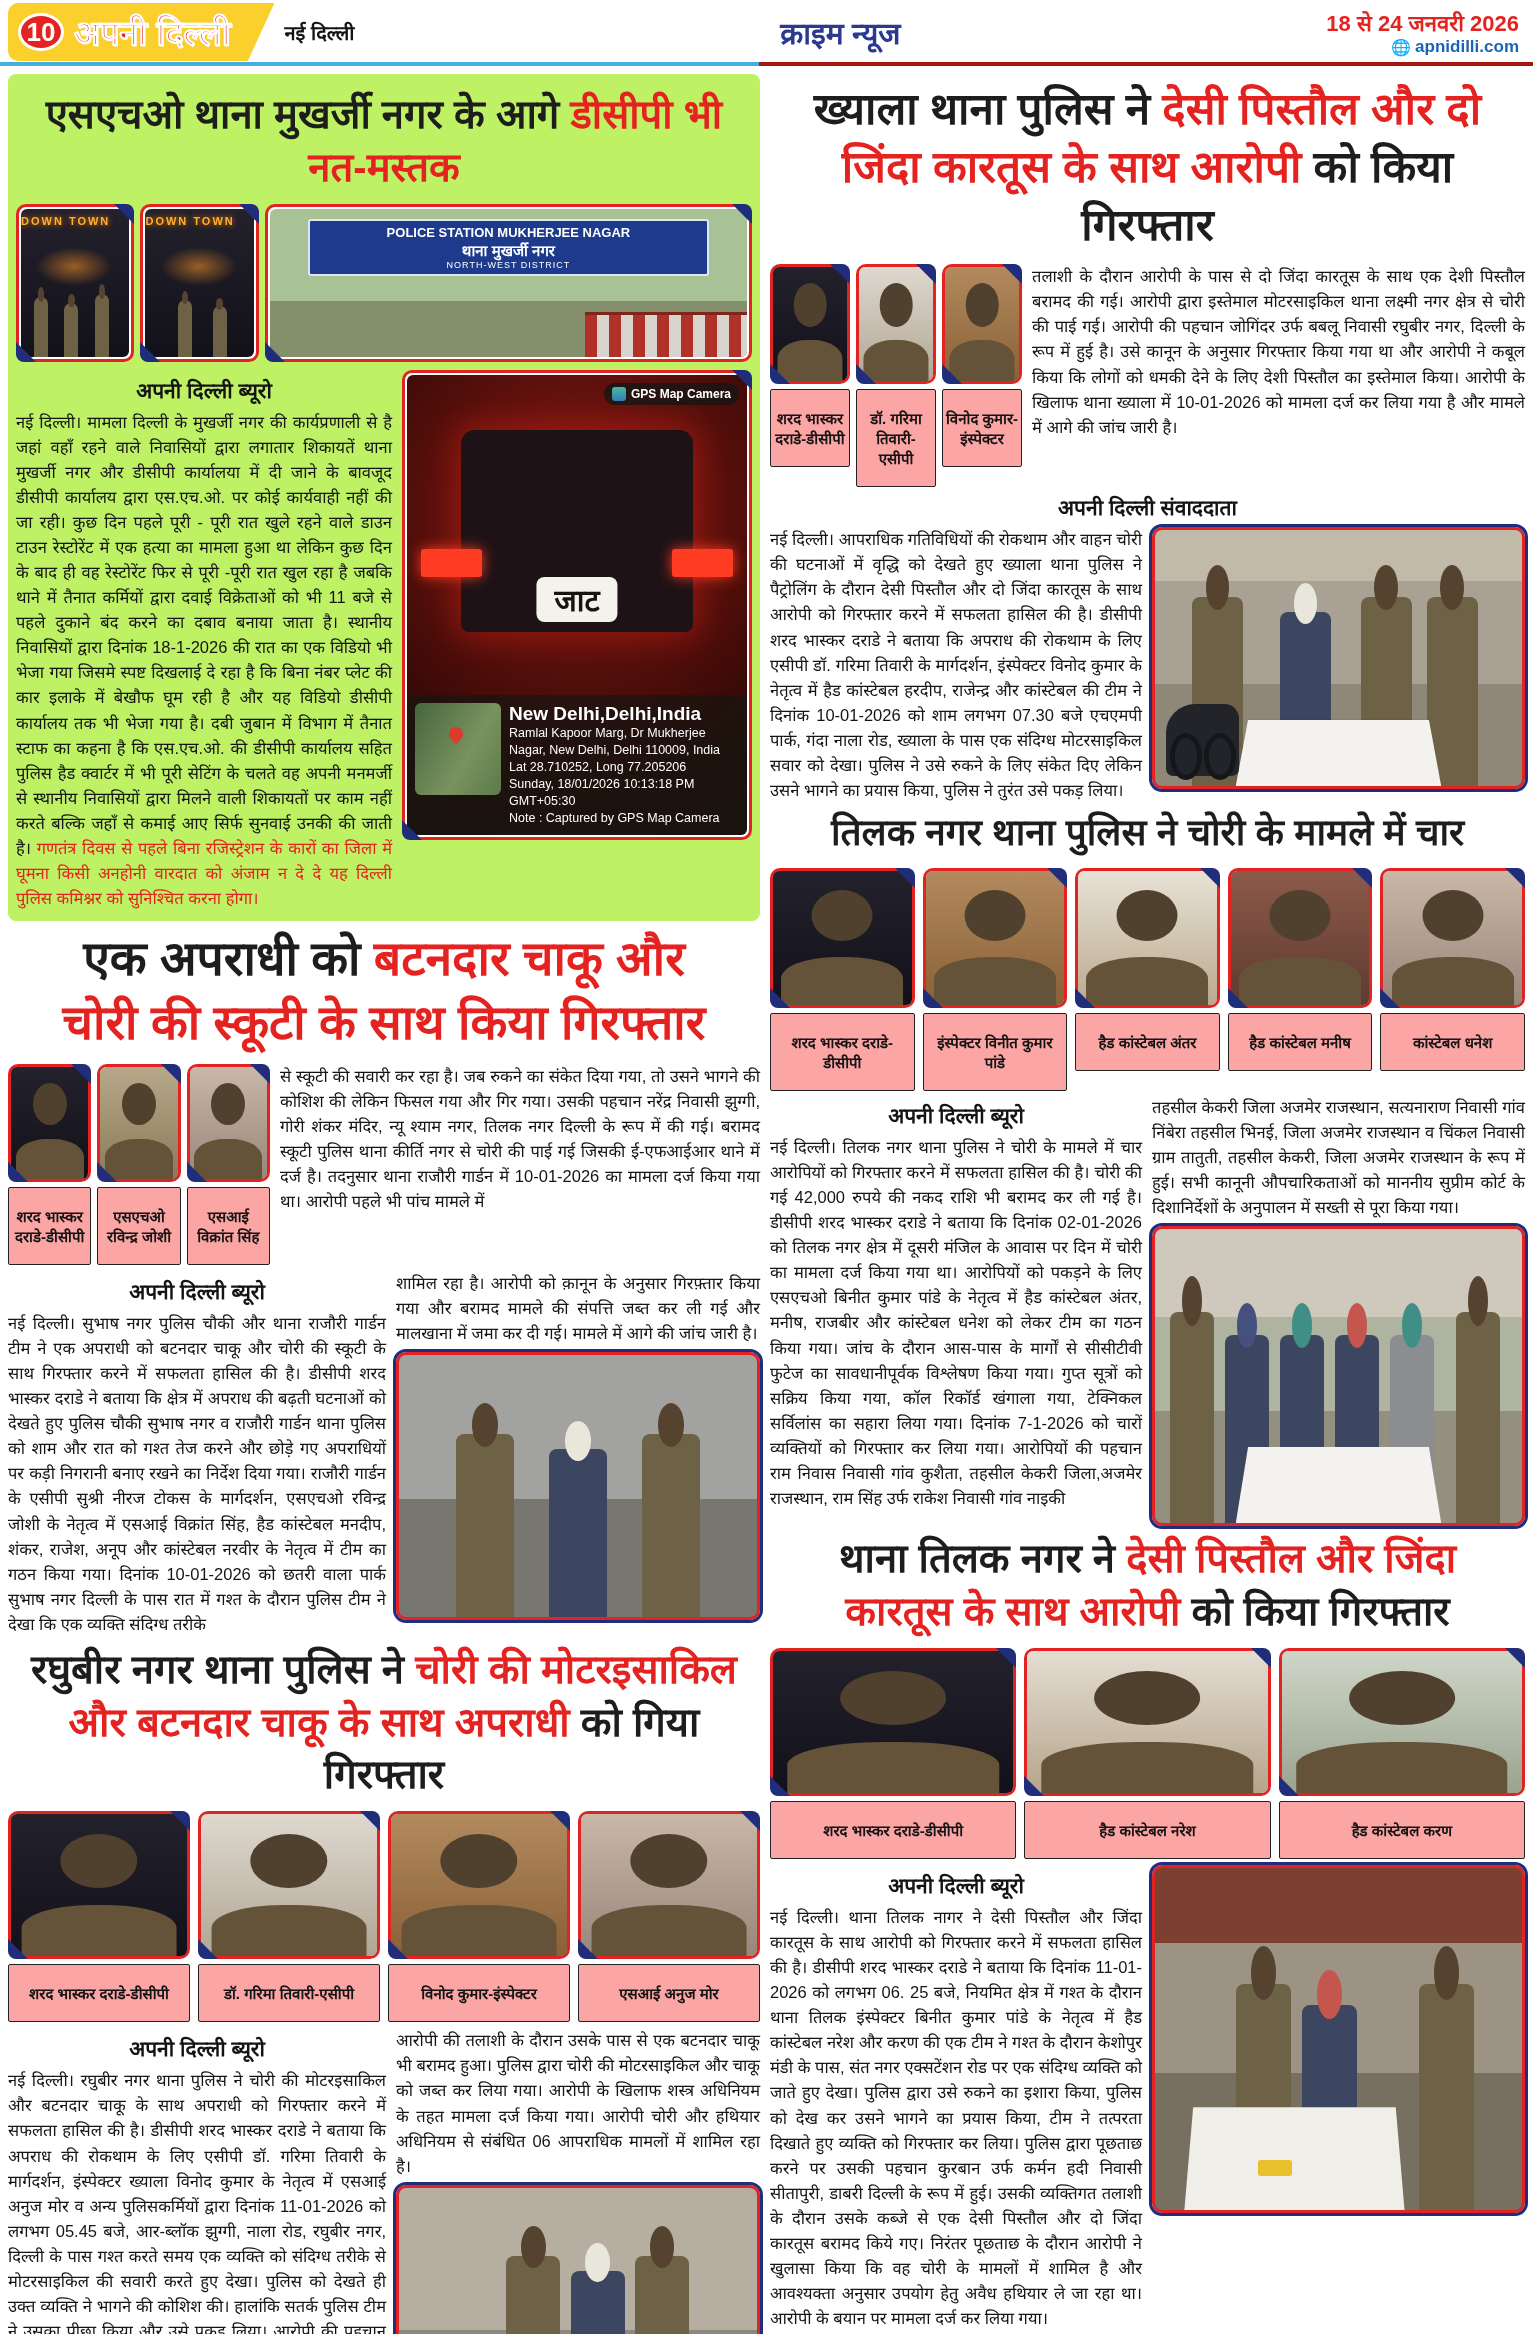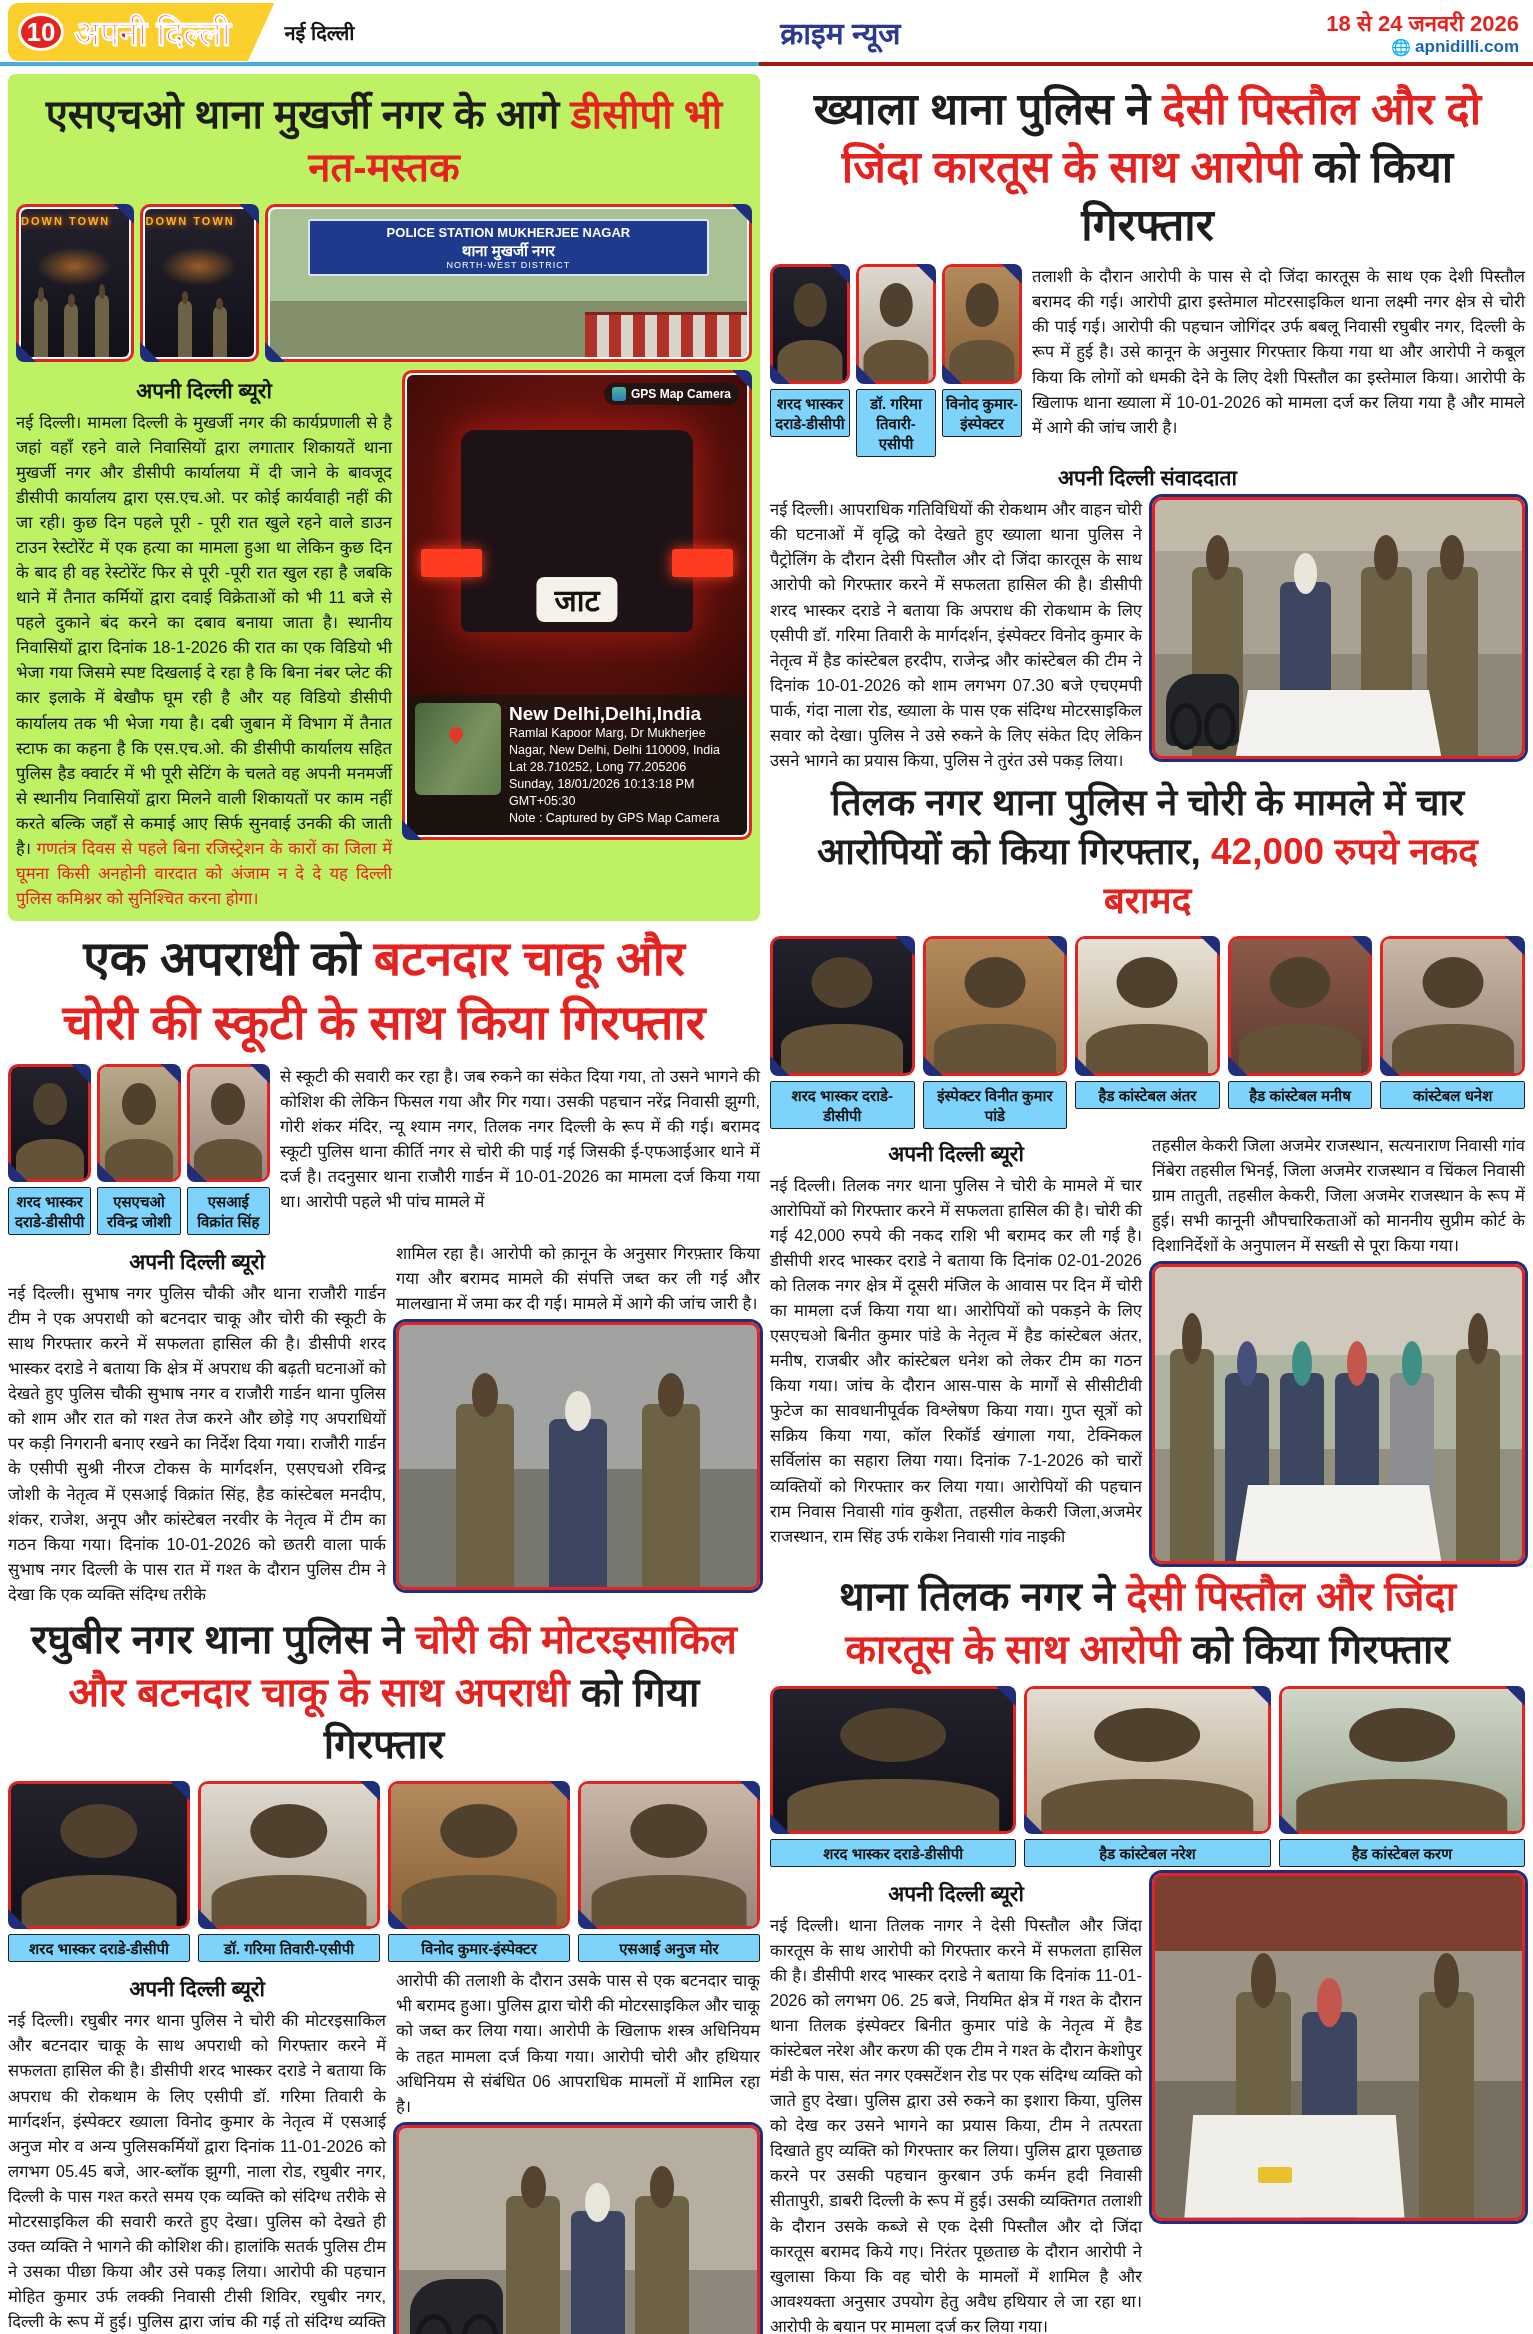--- a/index.html
+++ b/index.html
@@ -24,22 +24,22 @@
   
   .cols { display:flex; gap:10px; padding:8px; }
   .lcol { width:752px; }
   .rcol { width:755px; }
 
   
   .hl { text-align:center; font-weight:800; line-height:1.32; margin:6px 2px 10px; }
   .k { color:#1d1d1b; } .r { color:#e42320; }
   .byline { text-align:center; font-weight:bold; font-size:21px; margin:6px 0; }
   .body { font-size:16.5px; line-height:1.52; text-align:justify; }
-  .cap { background:#7dd3fc; border:1px solid #222; font-weight:bold; font-size:15px; text-align:center;
-         padding:3px 2px; margin-top:5px; border-radius:2px; }
+  .cap { background:#fca5a5; border:1px solid #222; font-weight:bold; font-size:15px; text-align:center;
+         padding:18px 2px; margin-top:5px; border-radius:2px; }
   .pc { position:relative; border:3px solid #e32322; border-radius:10px; background:#fff; }
   .pc::before { content:""; position:absolute; top:-3px; right:-3px; border-top:20px solid #1f2d7a; border-left:20px solid transparent; border-top-right-radius:8px; z-index:2; }
   .pc::after  { content:""; position:absolute; bottom:-3px; left:-3px; border-bottom:20px solid #1f2d7a; border-right:20px solid transparent; border-bottom-left-radius:8px; z-index:2; }
   .ph { width:100%; height:100%; border-radius:6px; position:relative; overflow:hidden; background:linear-gradient(#9f8f6d,#6e5f45); }
   .portrait::before { content:""; position:absolute; top:14%; left:50%; transform:translateX(-50%); width:44%; height:38%; border-radius:50%; background:#50402e; }
   .portrait::after  { content:""; position:absolute; bottom:0; left:50%; transform:translateX(-50%); width:88%; height:36%; border-radius:45% 45% 0 0; background:#655339; }
   .bgnight { background:linear-gradient(#23212b,#121019); }
   .bgkhaki { background:linear-gradient(#b7a88a,#8a7a58); }
   .bgwood  { background:linear-gradient(#b28a5e,#8a6137); }
   .bgroom  { background:linear-gradient(#c9b8a8,#97867a); }
@@ -366,21 +366,20 @@
             <div class="person" style="left:74%;height:74%;width:14%"></div>
             <div class="table-w"></div>
             <div class="moto" style="width:20%;height:28%"></div>
           </div>
         </div>
       </div>
 
       <div class="artE">
         <div class="hl">
           <div><span class="k">तिलक नगर थाना पुलिस ने चोरी के मामले में चार</span></div>
-          <div><span class="k">आरोपियों को किया गिरफ्तार, </span><span class="r">42,000 रुपये नकद बरामद</span></div>
         </div>
         <div class="strip strip5">
           <div class="cell">
             <div class="pc">
                 <div class="ph portrait bgnight"></div>
               </div>
             <div class="cap">शरद भास्कर दराडे-डीसीपी</div>
           </div>
           <div class="cell">
             <div class="pc">

